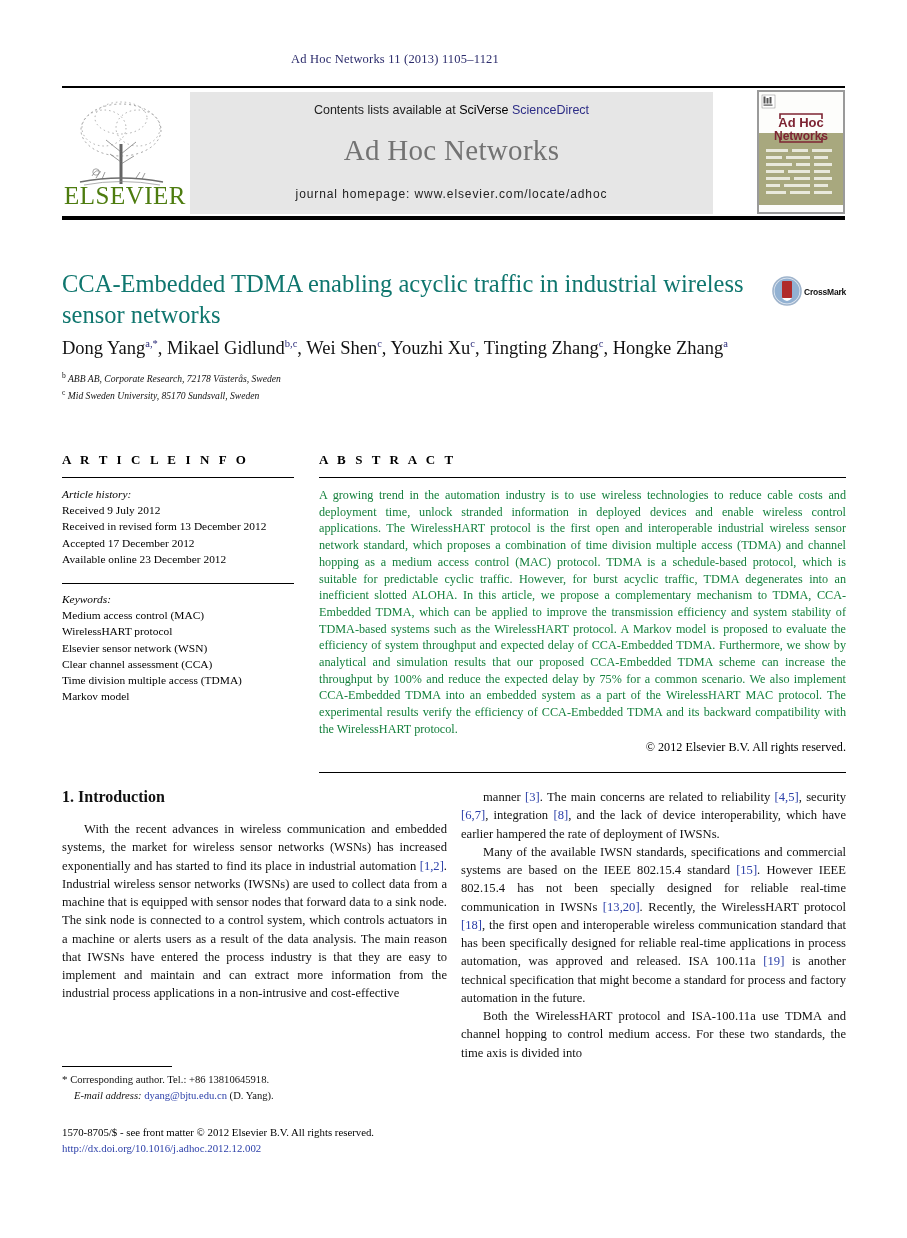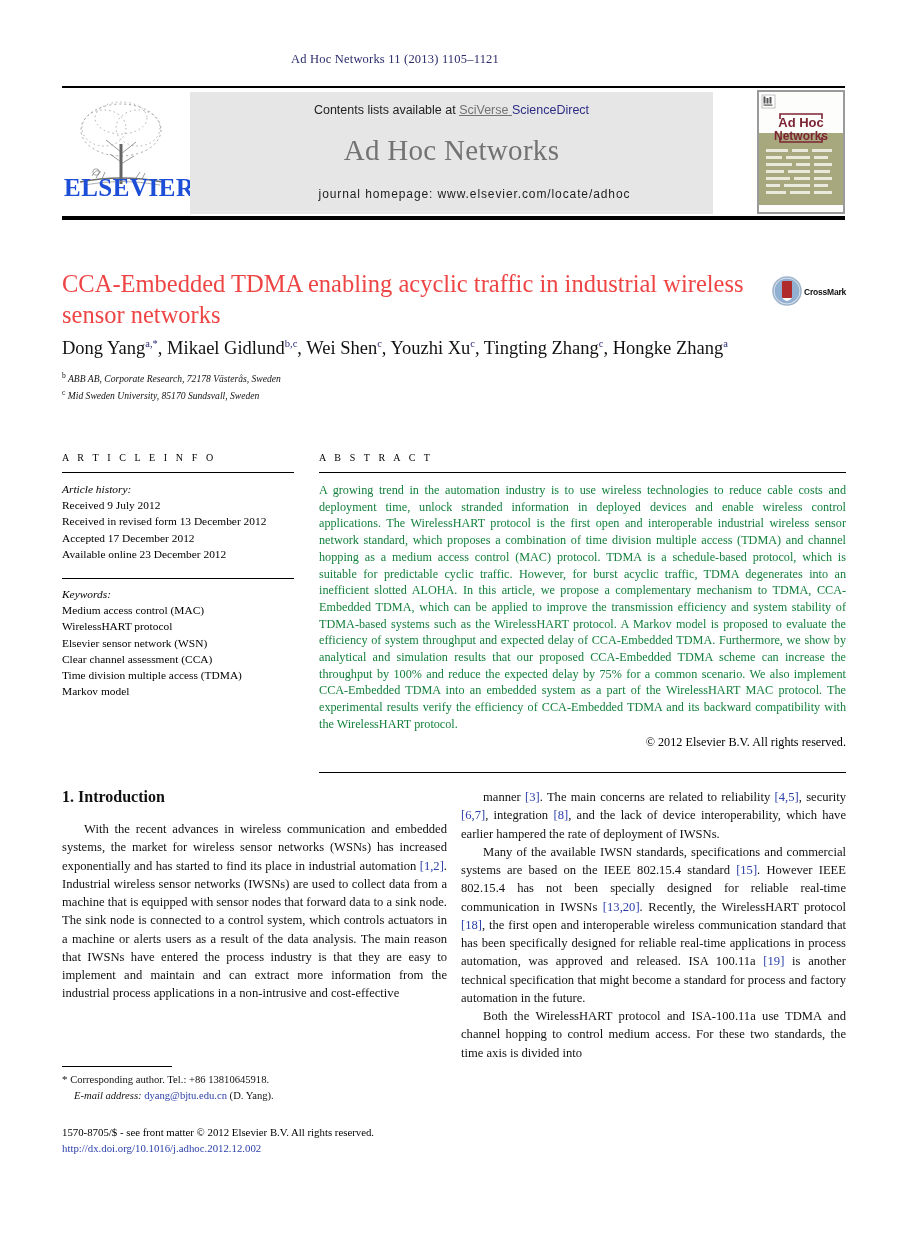--- a/index.html
+++ b/index.html
@@ -44,62 +44,61 @@
   .elsevier-logo {
     position: absolute;
     left: 0; top: 4px;
     width: 118px;
     height: 122px;
   }
   .tree-svg { position:absolute; left:4px; top:0; }
   .elsevier-word {
     position: absolute;
     left: 2px;
-    bottom: 12px;
+    bottom: 4px;
     font-family: "Liberation Serif", serif;
     font-size: 25px;
     letter-spacing: 0.5px;
-    color: #1d4ed8;
-    font-weight: 700;
+    color: #4d7c0f;
+    font-weight: 400;
   }
   .contents-box {
     position: absolute;
     left: 128px; top: 4px;
     width: 523px;
     height: 122px;
     background: #e6e6e6;
     text-align: center;
   }
   .contents-line {
     position: absolute;
     left: 0; top: 11px;
     width: 100%;
     font-family: "Liberation Sans", sans-serif;
     font-size: 12.5px;
     color: #222;
   }
-  .contents-line .sv { color: #737373; text-decoration: underline; }
+  .contents-line .sv { color: #000000; }
   .contents-line .sd { color: #2d2d86; }
   .journal-name {
     position: absolute;
     left: 0; top: 42px;
     width: 100%;
     font-size: 29px;
     color: #737373;
     letter-spacing: 0.3px;
   }
   .homepage-line {
     position: absolute;
     left: 0; bottom: 13px;
     width: 100%;
     font-family: "Liberation Sans", sans-serif;
     font-size: 12px;
     letter-spacing: 0.9px;
     color: #222;
-    padding-left: 23px;
   }
   .cover-thumb {
     position: absolute;
     right: 0; top: 2px;
     width: 86px;
     height: 122px;
     border: 1px solid #9a9a9a;
     background: #0369a1;
     overflow: hidden;
   }
@@ -113,21 +112,21 @@
 
   
   .title-block {
     position: absolute;
     left: 62px; top: 268px;
     width: 700px;
   }
   .paper-title {
     font-size: 24.5px;
     line-height: 1.28;
-    color: #ef4444;
+    color: #0f766e;
     margin: 0;
     font-weight: 400;
   }
   .crossmark {
     position: absolute;
     left: 772px; top: 276px;
     width: 74px;
     height: 36px;
   }
   .crossmark-label {
@@ -173,22 +172,22 @@
     left: 62px; top: 452px;
     width: 232px;
   }
   .abs-col {
     position: absolute;
     left: 319px; top: 452px;
     width: 527px;
   }
   .sec-head {
     font-family: "Liberation Serif", serif;
-    font-size: 10px;
-    font-weight: normal;
+    font-size: 13px;
+    font-weight: bold;
     letter-spacing: 3.1px;
     color: #000;
   }
   .thin-rule {
     border-top: 1.1px solid #000;
     margin-top: 9px;
   }
   .hist-block {
     margin-top: 8px;
     font-size: 11.4px;

